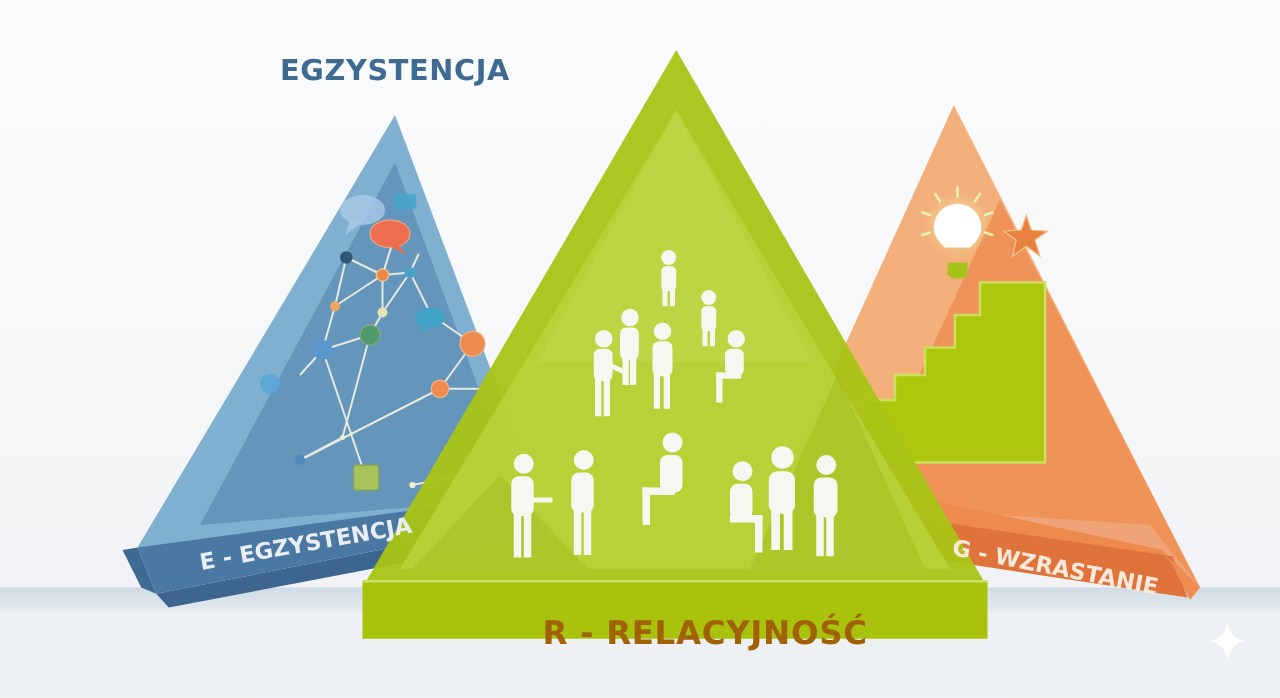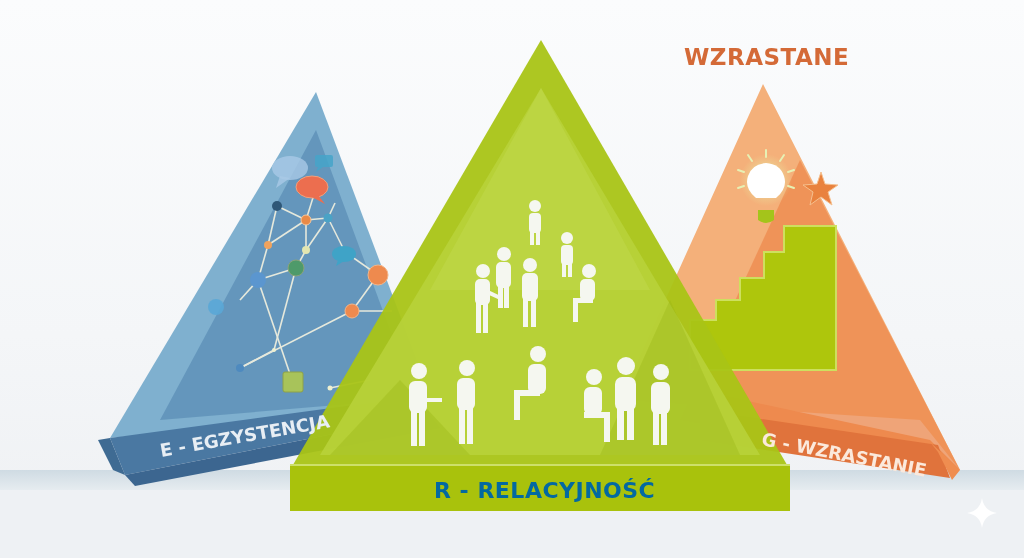--- a/index.html
+++ b/index.html
@@ -16,21 +16,21 @@
   }
   #title-e { left: 224px; top: 44px; font-size: 23px; color: #3f6b93; }
   #title-r { left: 442px; top: 5px; font-size: 23px; color: #9ebb16; }
   #title-g { left: 684px; top: 44px; font-size: 23px; color: #d46a37; }
   .base-label {
     position: absolute; font-family: "DejaVu Sans", sans-serif;
     color: #f4f6ee; white-space: nowrap; font-weight: 600;
   }
   #label-e { left: 160px; top: 440px; font-size: 18px; transform: rotate(-10deg); transform-origin: left center; color:#e8eef4; }
   #label-g { left: 762px; top: 428px; font-size: 18px; transform: rotate(11deg); transform-origin: left center; color:#fbe9dc; }
-  #label-r { left: 434px; top: 478px; font-size: 22px; color: #0369a1; letter-spacing: 0.5px; }
+  #label-r { left: 434px; top: 492px; font-size: 26px; color: #a16207; letter-spacing: 0.5px; }
   #sparkle { position: absolute; left: 965px; top: 496px; }
 </style>
 </head>
 <body>
 
 <div id="stage">
 
   <svg width="1024" height="558" viewBox="0 0 1024 558" xmlns="http://www.w3.org/2000/svg" style="position:absolute;left:0;top:0">
     <defs>
       <linearGradient id="floorGrad" x1="0" y1="0" x2="0" y2="1">
@@ -233,21 +233,21 @@
         </g>
       <g>
           <circle cx="661" cy="372" r="8"></circle>
           <rect x="651" y="382" width="19" height="32" rx="6"></rect>
           <rect x="653" y="411" width="6" height="34"></rect>
           <rect x="661" y="411" width="6" height="34"></rect>
         </g>
     </g>
   </svg>
 
-  <div id="title-g" class="title">WZRASTANE</div>
+  <div id="title-e" class="title">EGZYSTENCJA</div>
 
   <div id="label-e" class="base-label">E - EGZYSTENCJA</div>
   <div id="label-g" class="base-label">G - WZRASTANIE</div>
   <div id="label-r" class="base-label">R - RELACYJNOŚĆ</div>
 
   <svg id="sparkle" width="34" height="34" viewBox="0 0 34 34">
     <path d="M17,2 Q19,15 32,17 Q19,19 17,32 Q15,19 2,17 Q15,15 17,2 Z" fill="#ffffff" opacity="0.95"></path>
   </svg>
 </div>
 

